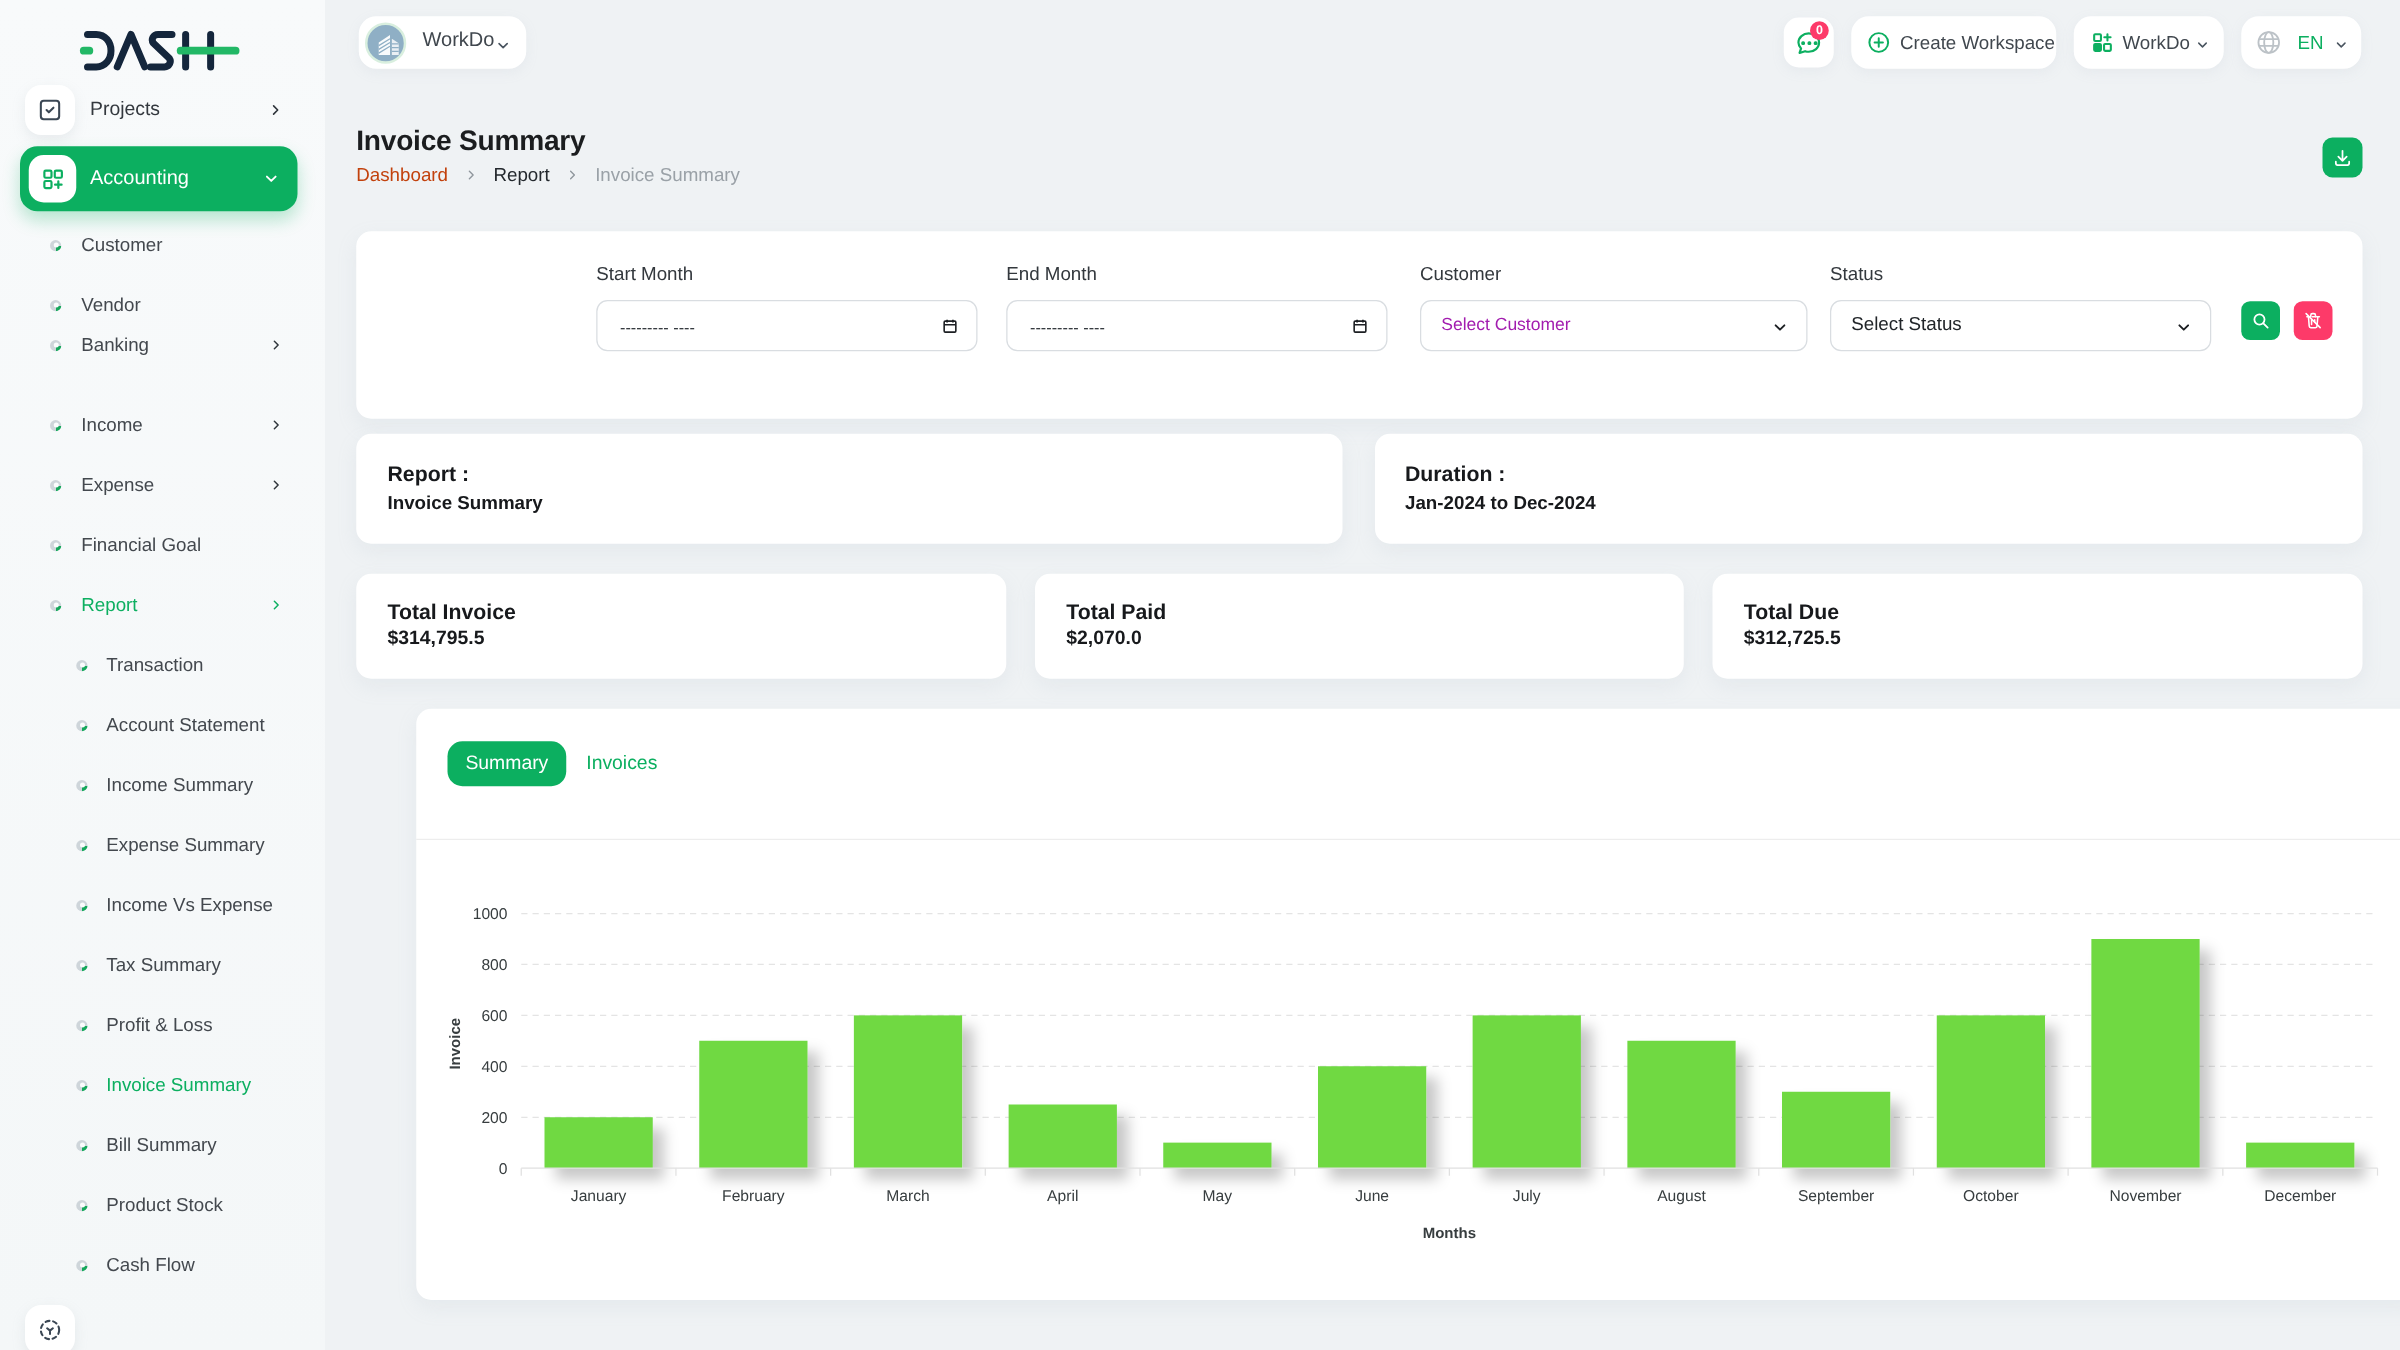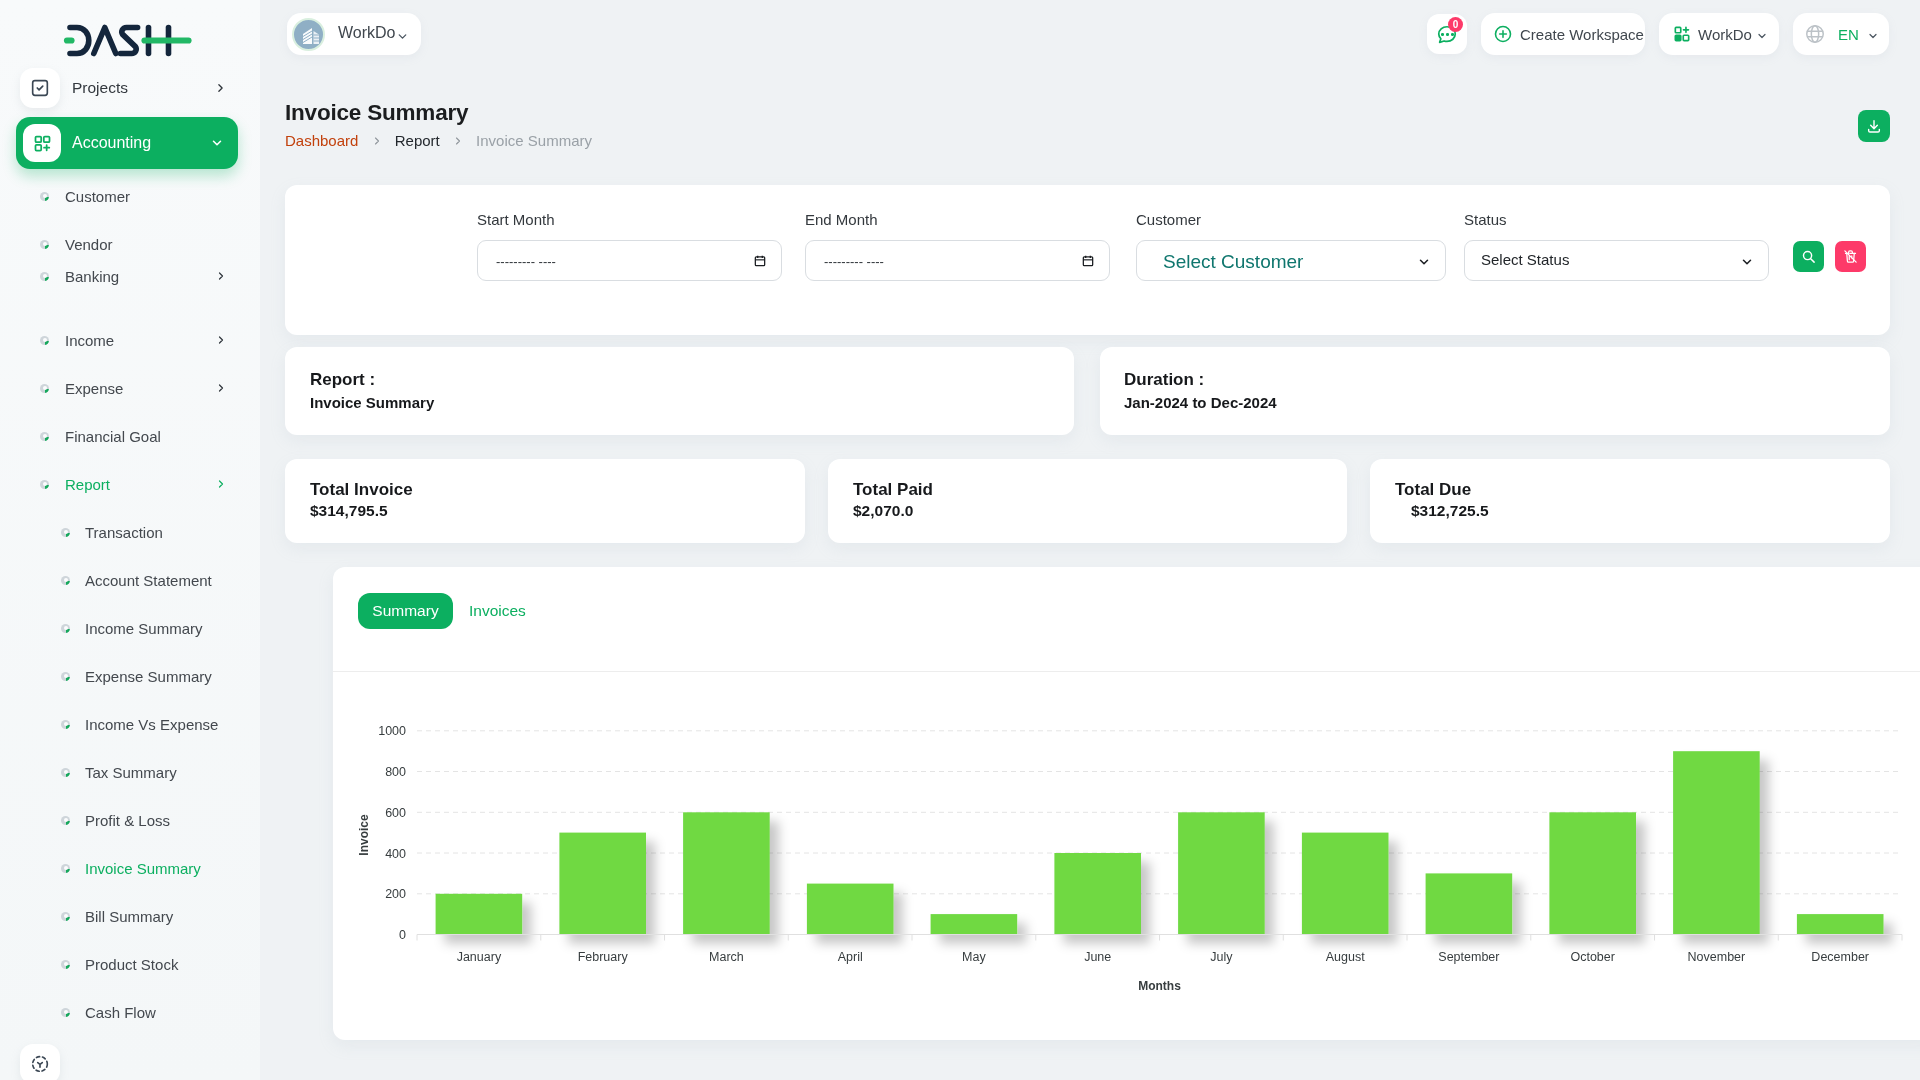--- a/index.html
+++ b/index.html
@@ -306,21 +306,21 @@
   <div class="field" style="left:520px;top:55px;">
     <span class="abs" style="left:18px;top:13px;font-size:13px;color:#2e3338;">--------- ----</span>
     <svg class="abs" style="right:14px;top:13px" width="14" height="14" viewBox="0 0 24 24" fill="none" stroke="#1c1f23" stroke-width="2.2">
       <rect x="4" y="5" width="16" height="15" rx="1.5"></rect>
         <path d="M4 10h16" stroke-width="2"></path>
         <path d="M8 3v4M16 3v4" stroke-width="2.4"></path>
     </svg>
   </div>
   <label class="flabel" style="left:851px;top:26px;">Customer</label>
   <div class="field" style="left:851px;top:55px;width:310px;">
-    <span class="abs" style="left:26px;top:10px;font-size:19px;color:#0f766e;">Select Customer</span>
+    <span class="abs" style="left:16px;top:10px;font-size:14px;color:#a21caf;">Select Customer</span>
     <svg class="abs" style="right:14px;top:14px" width="14" height="14" viewBox="0 0 24 24" fill="none" stroke="#1c1f23" stroke-width="2.6" stroke-linecap="round" stroke-linejoin="round">
         <path d="M6 9l6 6 6-6"></path>
       </svg>
   </div>
   <label class="flabel" style="left:1179px;top:26px;">Status</label>
   <div class="field" style="left:1179px;top:55px;">
     <span class="abs" style="left:16px;top:10px;font-size:15px;color:#212529;">Select Status</span>
     <svg class="abs" style="right:14px;top:14px" width="14" height="14" viewBox="0 0 24 24" fill="none" stroke="#1c1f23" stroke-width="2.6" stroke-linecap="round" stroke-linejoin="round">
         <path d="M6 9l6 6 6-6"></path>
       </svg>
@@ -353,21 +353,21 @@
 <div class="card" style="left:285px;top:459px;width:520px;height:84px;padding-left:12px;">
   <div class="abs ctitle" style="left:25px;top:21px;">Total Invoice</div>
   <div class="abs csub amt" style="left:25px;top:43px;">$314,795.5</div>
 </div>
 <div class="card" style="left:828px;top:459px;width:519px;height:84px;">
   <div class="abs ctitle" style="left:25px;top:21px;">Total Paid</div>
   <div class="abs csub amt" style="left:25px;top:43px;">$2,070.0</div>
 </div>
 <div class="card" style="left:1370px;top:459px;width:520px;height:84px;">
   <div class="abs ctitle" style="left:25px;top:21px;">Total Due</div>
-  <div class="abs csub amt" style="left:41px;top:43px;text-align:right;">$312,725.5</div>
+  <div class="abs csub amt" style="left:25px;top:43px;text-align:right;">$312,725.5</div>
 </div>
 
 <div class="card" style="left:285px;top:567px;width:1605px;height:473px;margin-left:48px;">
   <div id="tab-summary">Summary</div>
   <div id="tab-invoices">Invoices</div>
   <div class="abs" style="left:0;top:104px;width:1605px;height:1px;background:#ededed;"></div>
 
   <svg class="abs" style="left:0;top:104px;" width="1605" height="360" viewBox="0 0 1605 360">
     <defs>
       <filter id="barsh" x="-30%" y="-30%" width="180%" height="180%">

